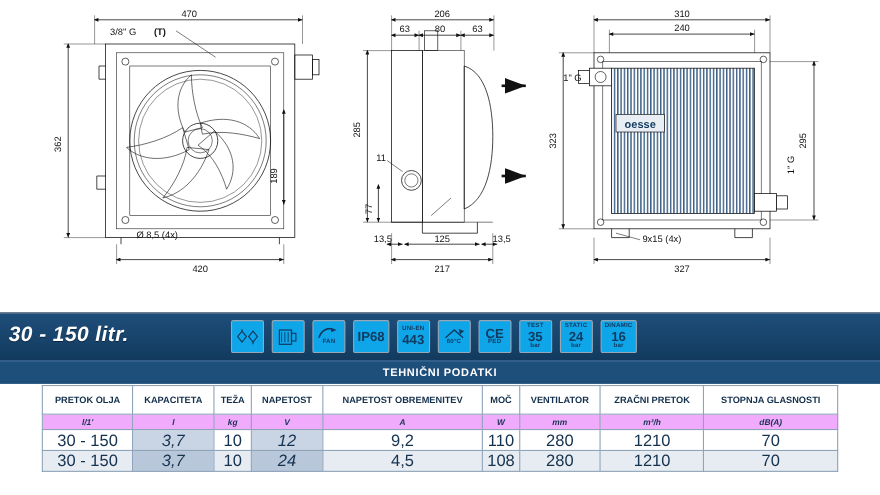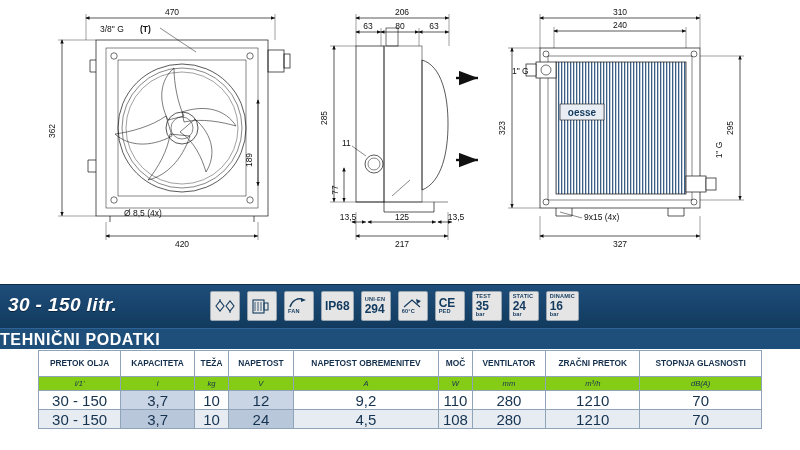--- a/index.html
+++ b/index.html
@@ -32,61 +32,61 @@
     position:absolute; left:8px; top:10px;
     font-style:italic; font-weight:bold; font-size:19px; color:#ffffff;
     letter-spacing:.4px;
     text-shadow:0 1px 0 #0a2340;
   }
   .icons {
     position:absolute; left:210px; top:4px; height:36px;
     display:flex; align-items:center; gap:7px;
   }
   .ic {
-    background:#e5e5e5; border:1px solid #9aa7b3; border-radius:2px;
+    background:#0ea5e9; border:1px solid #9aa7b3; border-radius:2px;
     height:30px; min-width:30px; display:flex; flex-direction:column;
-    justify-content:center; color:#123a5e;
+    align-items:center; justify-content:center; color:#123a5e;
     font-size:7px; line-height:1.02; font-weight:bold; padding:1px 3px;
   }
   .ic .big { font-size:12px; line-height:1.0; }
   .ic .sm  { font-size:5.6px; font-weight:bold; letter-spacing:.2px; }
   .ic svg { display:block; }
   .ic-ce { color:#123a5e; }
   .title-bar {
     position:absolute; left:0; top:44px; width:800px; height:21px;
-    background:#1e4e7a; color:#fff; 
-    font-size:16px; font-weight:bold; letter-spacing:.6px;
+    background:#1e4e7a; color:#fff; text-align:center;
+    font-size:10px; font-weight:bold; letter-spacing:.6px;
     line-height:21px;
     border-top:1px solid #2d6396;
   }
   table.data {
     position:absolute; left:38px; top:66px; width:724px;
     border-collapse:collapse;
     font-size:9px;
   }
   table.data th, table.data td {
     border:1px solid #8fa4b8;
     text-align:center;
     padding:0;
   }
   table.data th.hdr {
     height:26px; background:#ffffff; color:#132f4c;
     font-size:8.4px; font-weight:bold; line-height:1.12;
     padding:1px 2px;
     margin-top:11px;
   }
   table.data th.unit {
-    height:14px; background:#84cc16; color:#15324f;
-    font-size:7.6px; font-style:italic; font-weight:normal;
+    height:14px; background:#f0abfc; color:#15324f;
+    font-size:7.6px; font-style:italic; font-weight:bold;
   }
   table.data td {
     height:19px; background:#ffffff; color:#15324f; font-size:15px;
   }
   table.data tr.alt td { background:#e7ecf3; }
-  table.data td.hl { background:#c9d4e4; }
+  table.data td.hl { background:#c9d4e4;font-style:italic; }
   table.data tr.alt td.hl { background:#b9c7db; }
   .logo-text { font-family:"Liberation Sans", sans-serif; font-weight:bold; }
 </style>
 </head>
 <body>
 
 <div class="drawings">
   <svg width="800" height="258" viewBox="0 0 800 258">
     <defs>
       <marker id="ar" markerWidth="7" markerHeight="7" refX="6" refY="2.5" orient="auto">
@@ -301,21 +301,21 @@
       </svg>
       <span class="sm">FAN</span>
     </div>
 
     <div class="ic">
       <span class="big">IP68</span>
     </div>
 
     <div class="ic">
       <span class="sm">UNI-EN</span>
-      <span class="big">294</span>
+      <span class="big">443</span>
     </div>
 
     <div class="ic">
       <svg width="20" height="11" viewBox="0 0 20 11">
         <path d="M2 9 L10 2 L18 9" fill="none" stroke="#123a5e" stroke-width="1.2"></path>
         <path d="M14 1 L19 3 L15 6 Z" fill="#123a5e"></path>
       </svg>
       <span class="sm">60°C</span>
     </div>
 

